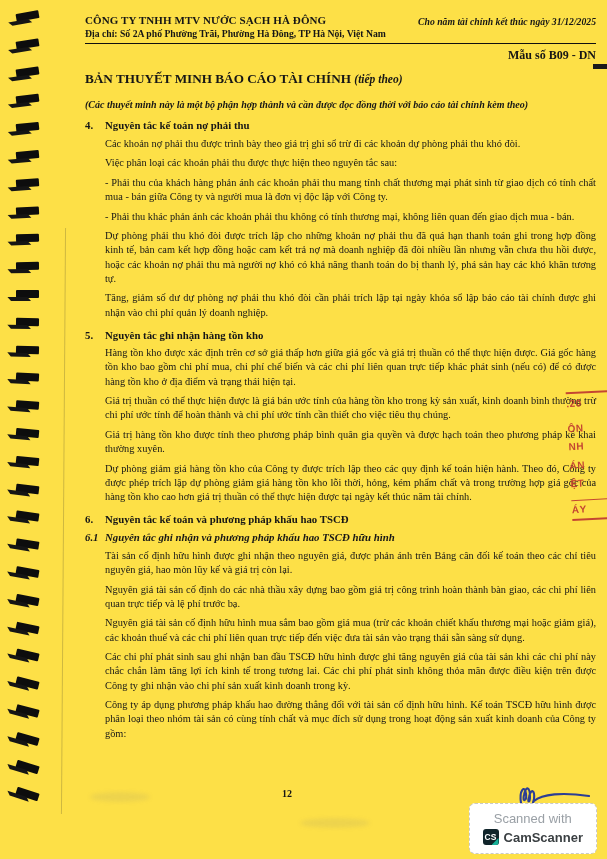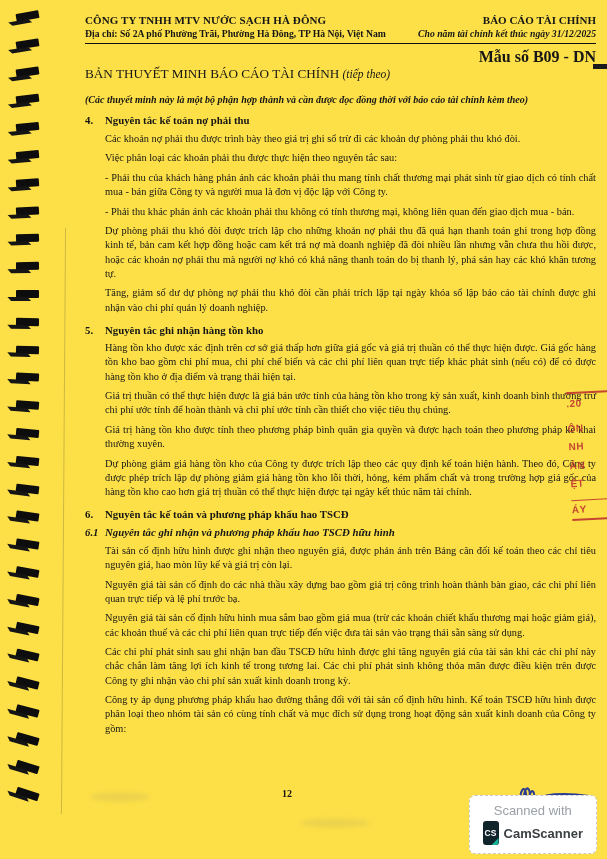--- a/index.html
+++ b/index.html
@@ -19,22 +19,22 @@
   .page-edge{position:absolute;left:63px;top:228px;height:586px;width:1px;background:rgba(40,40,40,.22);transform:rotate(.4deg);}
   
   .content{position:absolute;left:85px;top:14px;width:511px;}
   .hdr{display:flex;justify-content:space-between;align-items:flex-start;}
   .hdr-left .company{font-weight:bold;font-size:11px;letter-spacing:.1px;}
   .hdr-left .address{font-weight:bold;font-size:9.7px;margin-top:2px;}
   .hdr-right{text-align:right;}
   .hdr-right .rpt{font-weight:bold;font-size:11px;}
   .hdr-right .period{font-weight:bold;font-style:italic;font-size:9.7px;margin-top:2px;}
   .hdr-rule{border-bottom:1.7px solid #101010;margin-top:4px;}
-  .form-no{text-align:right;font-weight:bold;font-size:16px;margin-top:4px;}
-  .doc-title{font-weight:normal;font-size:13.2px;}
+  .form-no{text-align:right;font-weight:bold;font-size:12px;margin-top:4px;}
+  .doc-title{font-weight:bold;font-size:13.2px;margin-top:8px;}
   .doc-title .cont{font-style:italic;font-size:11.5px;}
   .doc-subtitle{font-weight:bold;font-style:italic;font-size:10px;margin-top:12px;}
   .sec{margin-top:4px;}
   .sec-heading{display:flex;font-weight:bold;font-size:10.8px;margin-top:9px;}
   .sec-num{width:20px;flex:0 0 20px;}
   .sub .sec-heading{font-style:italic;margin-top:6px;}
   .para{font-size:10.35px;line-height:1.37;text-align:justify;margin:5.5px 0 0 20px;}
   
   .page-num{position:absolute;left:85px;width:440px;bottom:60px;text-align:center;font-weight:bold;font-size:10px;transform:translateX(-18px);}
   
@@ -44,21 +44,21 @@
   .stamp .last{border-top:1.5px solid #c03a30;border-bottom:2px double #c03a30;margin-top:6px;}
   
   .signature{position:absolute;right:8px;bottom:44px;width:92px;height:42px;}
   
   .artifact-tr{position:absolute;right:0;top:64px;width:14px;height:5px;background:#1a1a1a;}
   .smudge{position:absolute;background:rgba(120,120,120,.12);border-radius:50%;filter:blur(2px);}
   
   .cs-badge{position:absolute;right:10px;bottom:5px;background:#ffffff;border:1px dashed #c9c9c9;border-radius:6px;padding:7px 13px 8px;text-align:center;font-family:"Liberation Sans","DejaVu Sans",sans-serif;}
   .cs-prefix{color:#9aa0a6;font-size:13px;}
   .cs-row{display:flex;align-items:center;justify-content:center;gap:5px;margin-top:3px;}
-  .cs-logo{position:relative;width:16px;height:24px;background:#10242a;color:#fff;font-weight:bold;font-size:8.5px;display:flex;align-items:center;justify-content:center;border-radius:3px;}
+  .cs-logo{position:relative;width:16px;height:16px;background:#10242a;color:#fff;font-weight:bold;font-size:8.5px;display:flex;align-items:center;justify-content:center;border-radius:3px;}
   .cs-logo::after{content:"";position:absolute;right:0;bottom:0;width:7px;height:7px;background:#17b198;clip-path:polygon(100% 0,100% 100%,0 100%);border-radius:0 0 3px 0;}
   .cs-brand{font-weight:bold;color:#3a3f42;font-size:13px;}
 </style>
 </head>
 <body>
 
 <div class="sheet">
 
   <div class="binding" id="binding">
       <div class="ring" style="top: 12px; transform: rotate(-10deg);"></div>
@@ -97,21 +97,20 @@
   <div class="smudge" style="left:300px;top:818px;width:70px;height:10px;"></div>
 
   <div class="content">
 
     <div class="hdr">
       <div class="hdr-left">
         <div class="company">CÔNG TY TNHH MTV NƯỚC SẠCH HÀ ĐÔNG</div>
         <div class="address">Địa chỉ: Số 2A phố Phường Trãi, Phường Hà Đông, TP Hà Nội, Việt Nam</div>
       </div>
       <div class="hdr-right">
-        <div class="rpt">BÁO CÁO TÀI CHÍNH</div>
         <div class="period">Cho năm tài chính kết thúc ngày 31/12/2025</div>
       </div>
     </div>
     <div class="hdr-rule"></div>
     <div class="form-no">Mẫu số B09 - DN</div>
 
     <div class="doc-title">
       <span>BẢN THUYẾT MINH BÁO CÁO TÀI CHÍNH</span>
       <span class="cont">(tiếp theo)</span>
     </div>

